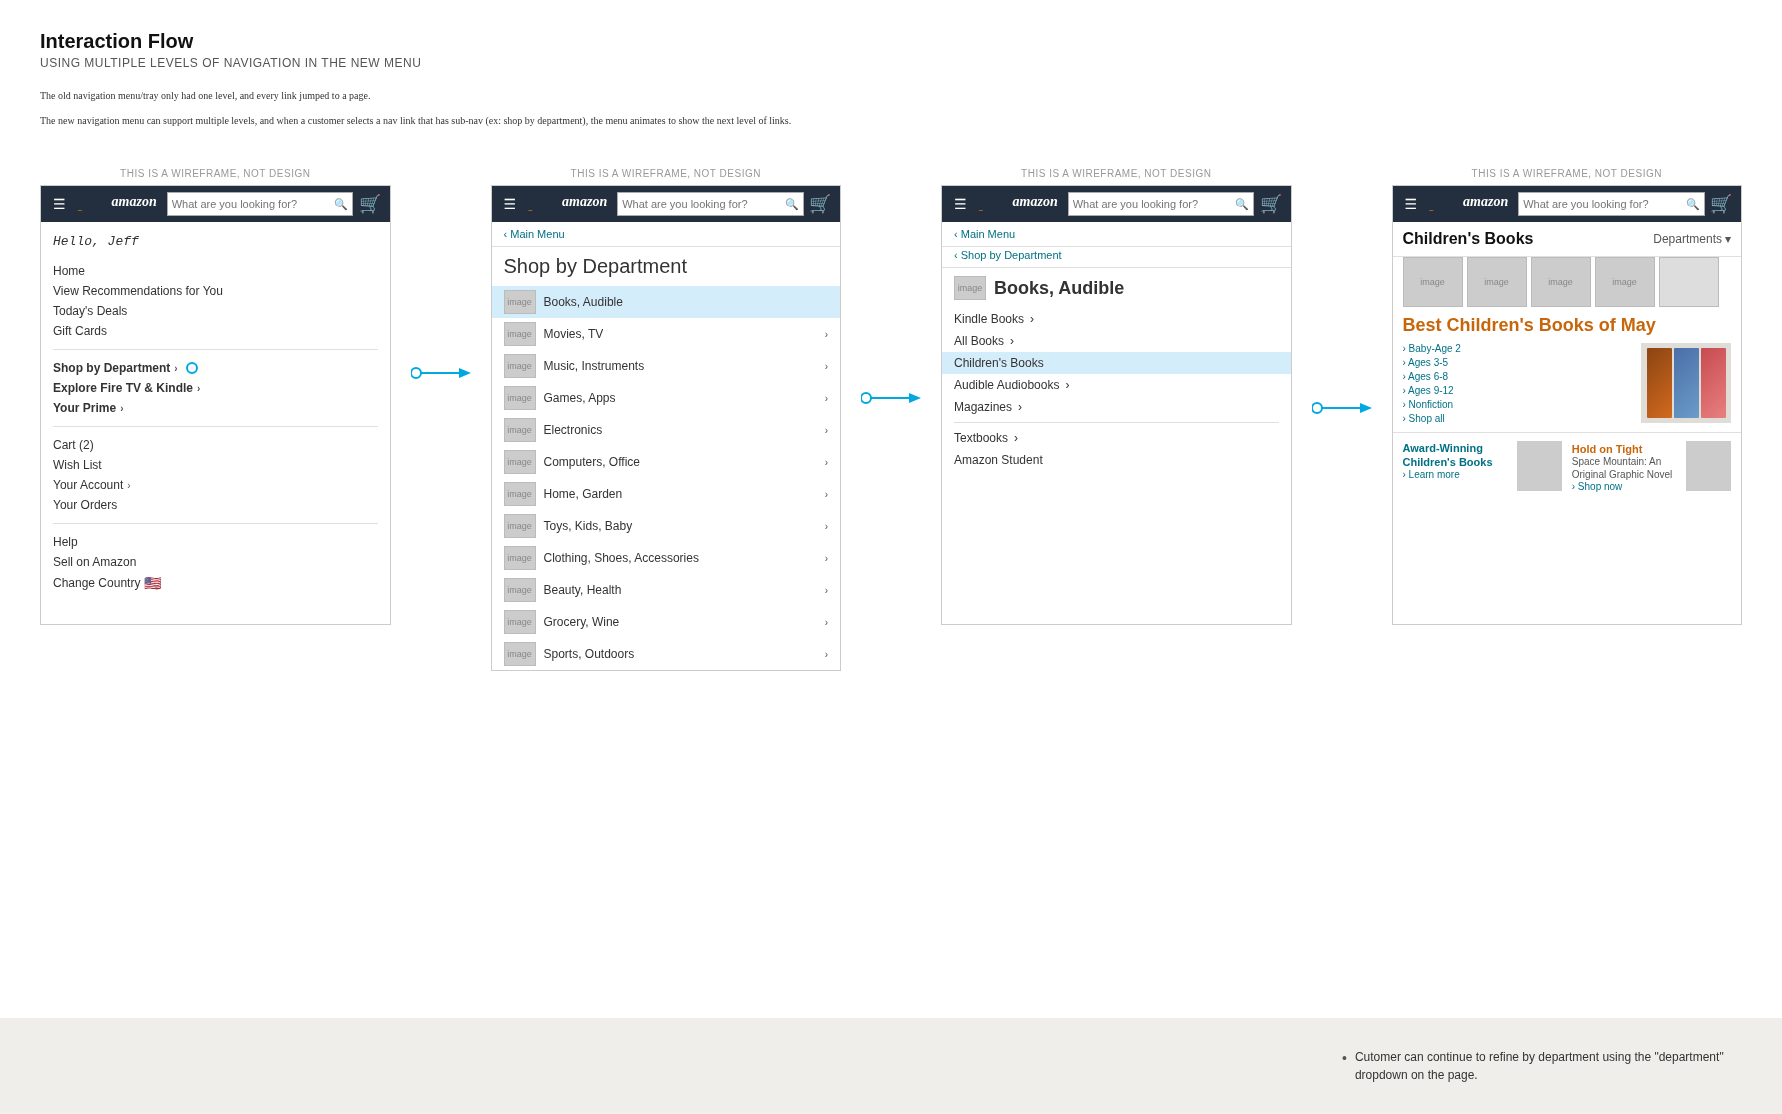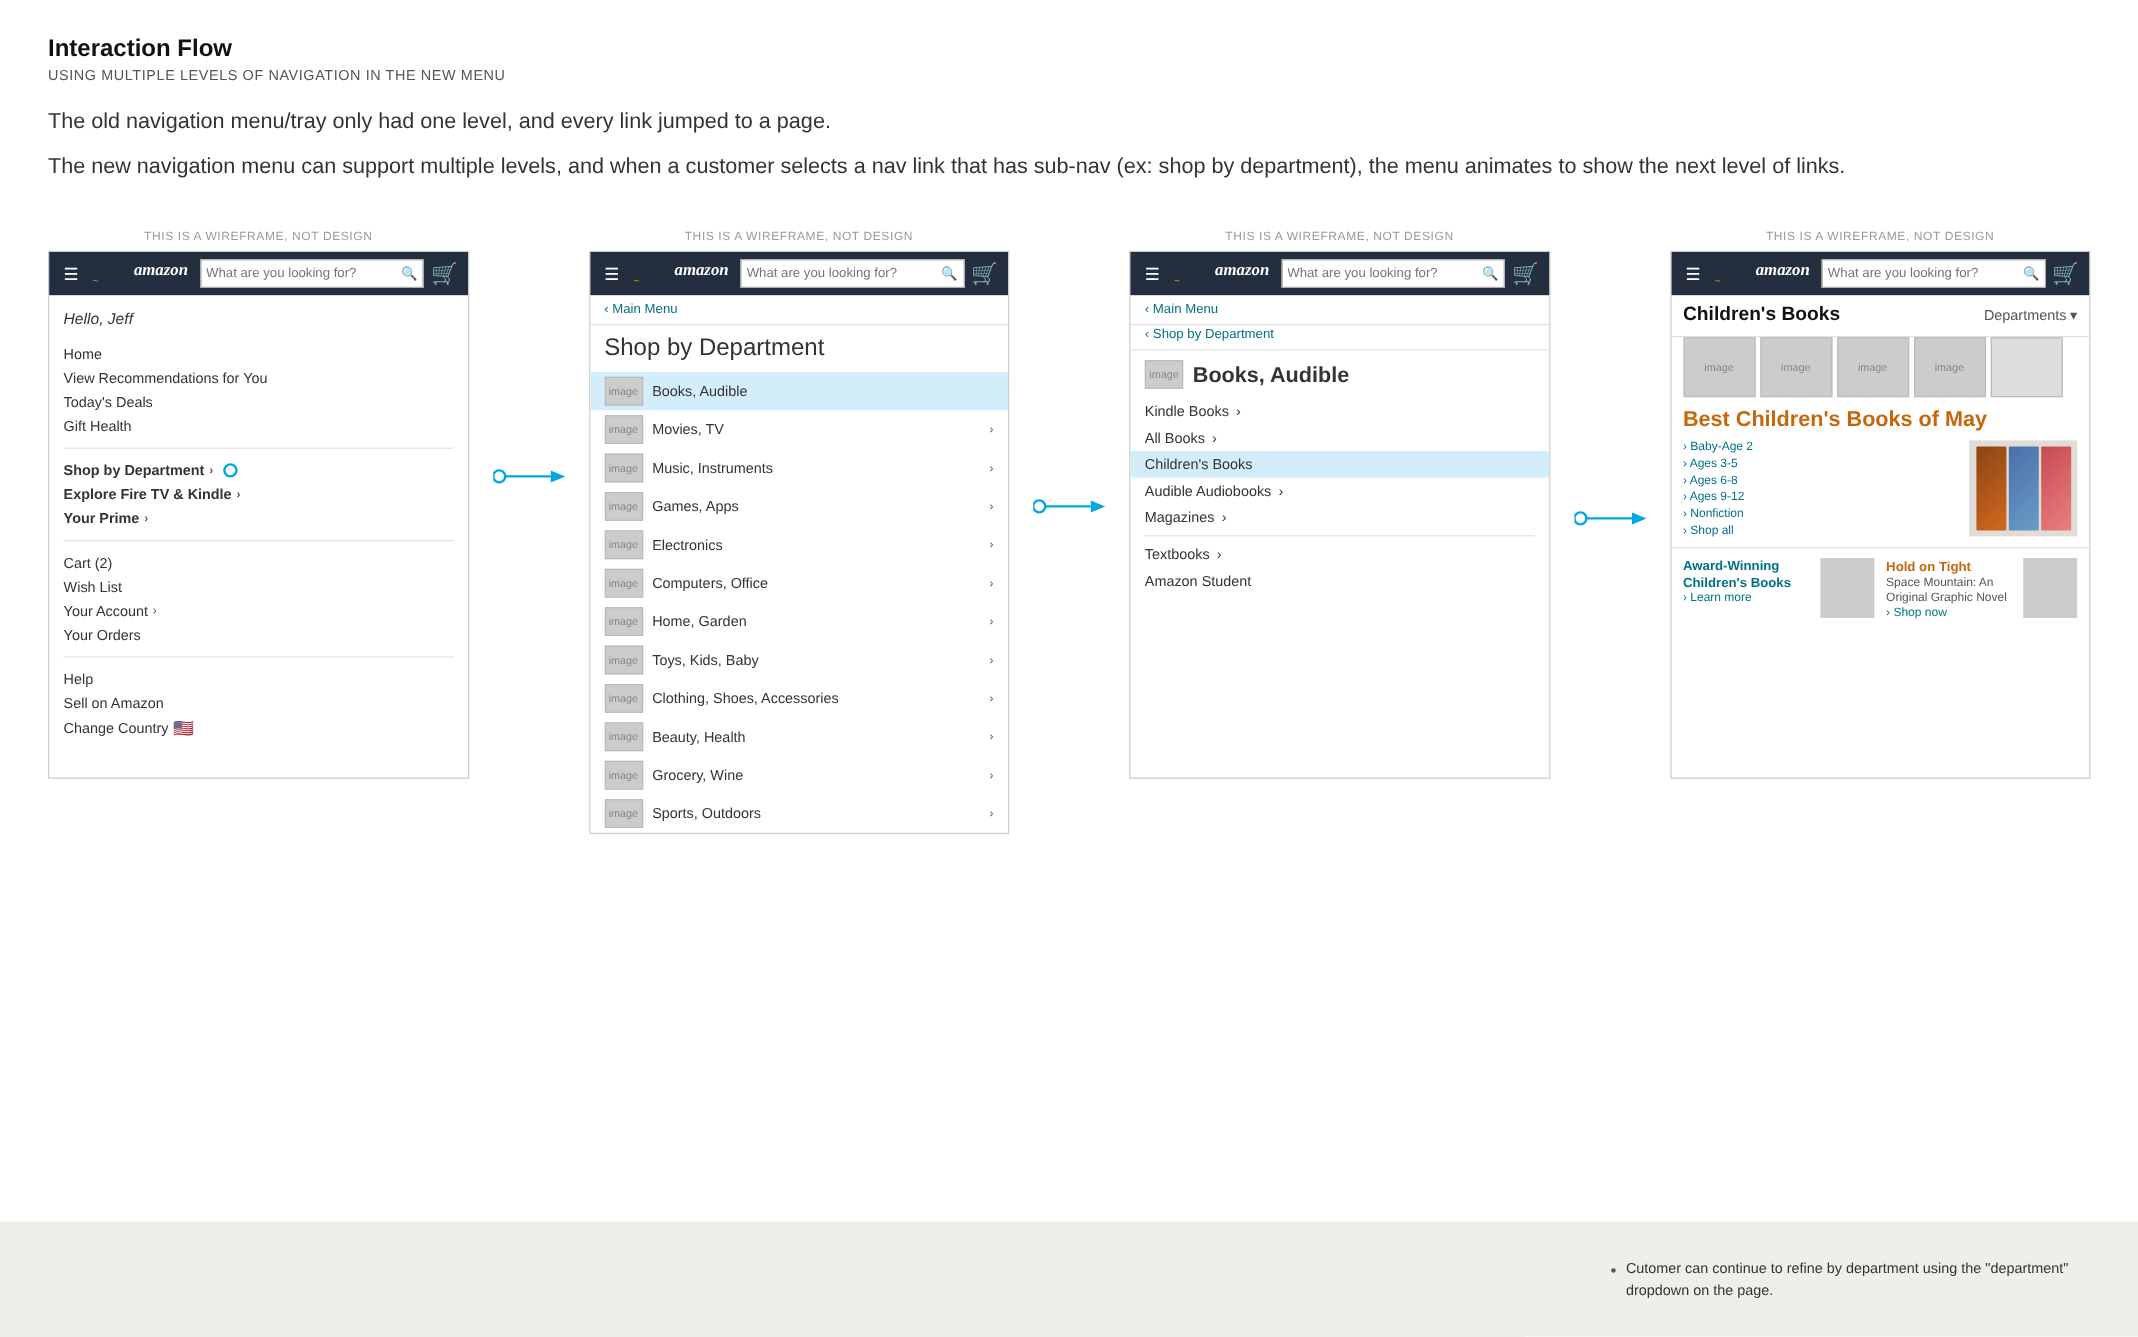--- a/index.html
+++ b/index.html
@@ -27,24 +27,25 @@
       font-weight: bold;
       color: #111;
     }
     .page-subtitle {
       font-size: 12px;
       color: #555;
       letter-spacing: 0.5px;
       margin-top: 3px;
     }
     .description-1, .description-2 {
-      font-size: 18px;
+      font-size: 10px;
       color: #333;
       margin-top: 18px;
       line-height: 1.5;
+      font-family: Liberation Serif, serif;
     }
     .description-2 { margin-top: 10px; }
 
     
     .wireframes-section {
       padding: 10px 40px 30px 40px;
       display: flex;
       flex-direction: column;
     }
 
@@ -147,20 +148,21 @@
     
     .menu-content {
       padding: 8px 12px;
     }
     .hello-text {
       font-style: italic;
       font-size: 13px;
       color: #333;
       margin-bottom: 12px;
       margin-top: 4px;
+      font-family: Liberation Mono, monospace;
     }
 
     .menu-item {
       font-size: 12px;
       color: #333;
       padding: 3px 0;
       cursor: pointer;
       display: flex;
       align-items: center;
       gap: 4px;
@@ -458,21 +460,21 @@
               🛒
             </div>
           </div>
 
           <div class="menu-content">
             <div class="hello-text">Hello, Jeff</div>
 
             <div class="menu-item">Home</div>
             <div class="menu-item">View Recommendations for You</div>
             <div class="menu-item">Today's Deals</div>
-            <div class="menu-item">Gift Health</div>
+            <div class="menu-item">Gift Cards</div>
 
             <hr class="menu-divider">
 
             <div class="menu-item bold">
               <span>Shop by Department</span>
               <span class="chevron"> ›</span>
               <span class="circle-indicator"></span>
             </div>
             <div class="menu-item bold">
               <span>Explore Fire TV &amp; Kindle</span>

